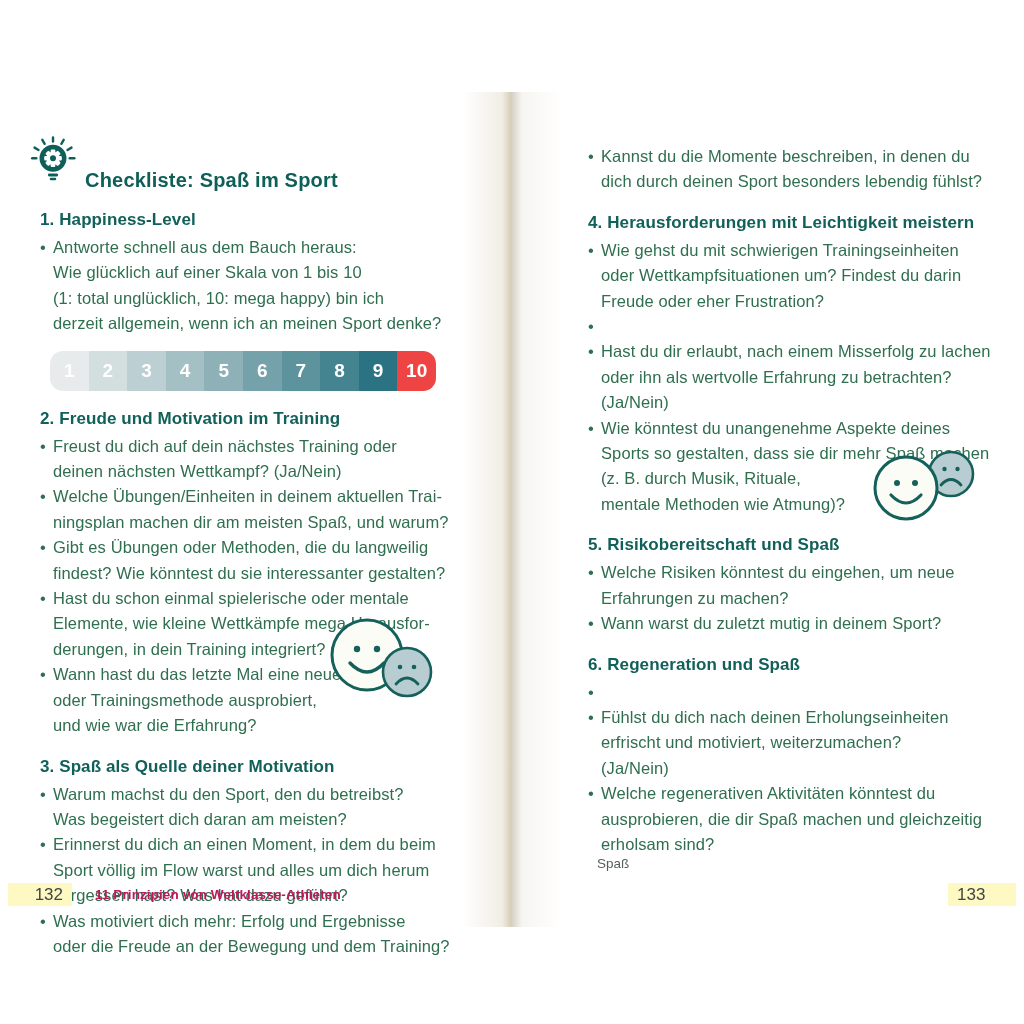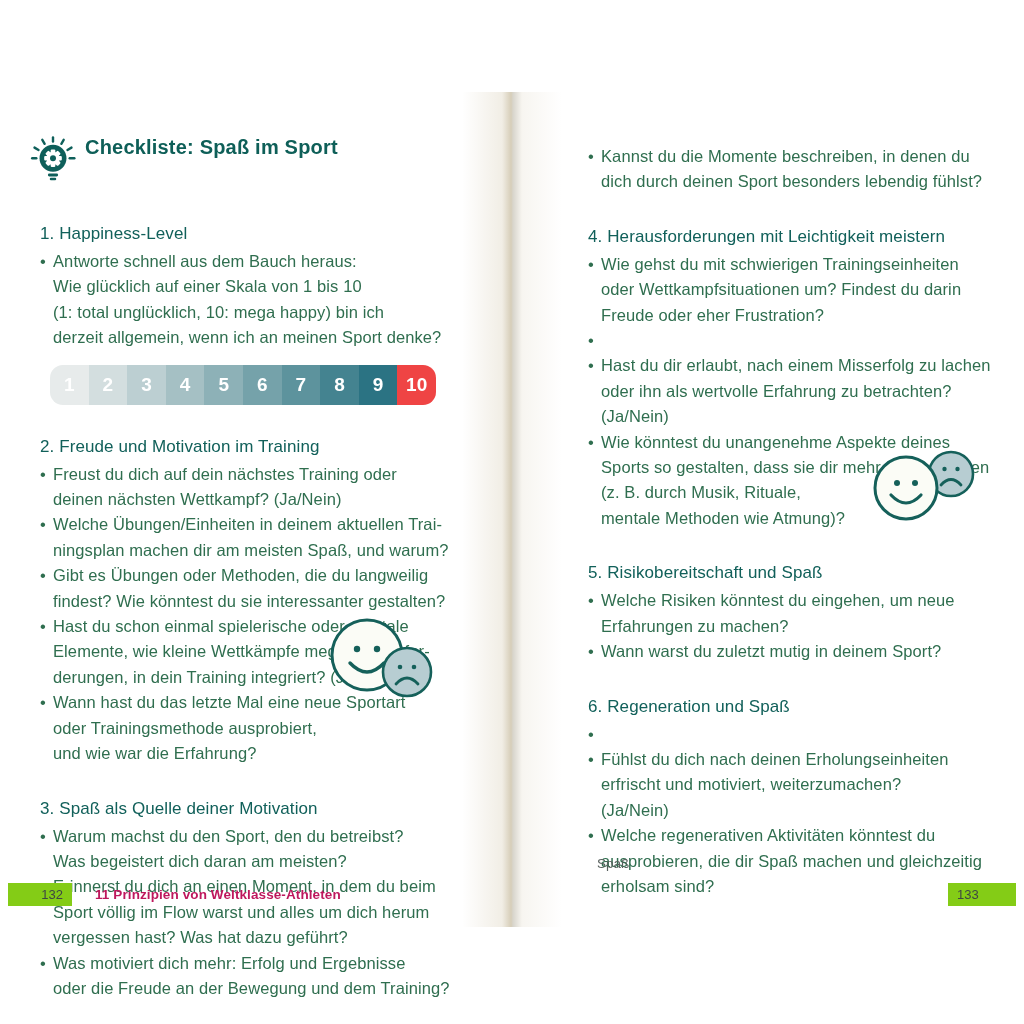--- a/index.html
+++ b/index.html
@@ -18,42 +18,42 @@
   .fold-shade {
     position:absolute; left:462px; top:0; width:100px; height:100%;
     background: linear-gradient(90deg,
       rgba(120,85,0,0) 0%, rgba(120,85,0,0.10) 40%,
       rgba(110,78,0,0.28) 49%, rgba(60,45,0,0.20) 51%,
       rgba(120,85,0,0.06) 60%, rgba(120,85,0,0) 100%);
     pointer-events:none;
   }
   .col-left  { position:absolute; left:30px; top:44px; width:446px; }
   .col-right { position:absolute; left:588px; top:52px; width:432px; }
-  .title-row { display:flex; align-items:flex-start; gap:9px; margin-bottom:13px; }
+  .title-row { display:flex; align-items:flex-end; gap:9px; margin-bottom:13px; }
   .title { font-size:20px; font-weight:bold; color:#0e5f58; letter-spacing:0.2px; }
   .secs { margin-left:10px; }
   .sec-h {
-    font-weight:normal; font-size:17px; color:#11605a;
-    margin-top:29px; margin-bottom:3px; line-height:25px; letter-spacing:0.1px;
+    font-weight:bold; font-size:17px; color:#11605a;
+    margin-top:15px; margin-bottom:3px; line-height:25px; letter-spacing:0.1px;
   }
   .bullet { display:flex; font-size:16.5px; color:#2f6e4f; line-height:25.4px; }
   .dot { width:13px; flex:0 0 13px; }
   .btxt { white-space:pre-line; letter-spacing:0.1px; }
   #scale-bar {
     display:flex; width:386px; height:40px; border-radius:13px;
     overflow:hidden; margin:14px 0 2px 10px;
   }
   .seg {
     flex:1; display:flex; align-items:center; justify-content:center;
     color:#ffffff; font-weight:bold; font-size:19px;
   }
   .smiley-group { position:absolute; pointer-events:none; }
   .tab {
-    position:absolute; top:791px; height:23px; background:#84cc16;
-    display:flex; align-items:center; font-size:13px; color:#3f4644;
+    position:absolute; top:791px; height:23px; background:#fef9c3;
+    display:flex; align-items:center; font-size:17px; color:#3f4644;
   }
   .tab-left  { left:8px;  width:64px; justify-content:flex-end;  padding-right:9px; box-sizing:border-box; }
   .tab-right { left:948px; width:68px; justify-content:flex-start; padding-left:9px; box-sizing:border-box; }
   .chapter-left {
     position:absolute; left:95px; top:791px; height:23px; display:flex; align-items:center;
     font-weight:bold; color:#be185d; font-size:13.5px; letter-spacing:0.1px;
   }
   .chapter-right {
     position:absolute; left:597px; top:760px; height:23px; display:flex; align-items:center;
     color:#575f5c; font-size:13.5px;

